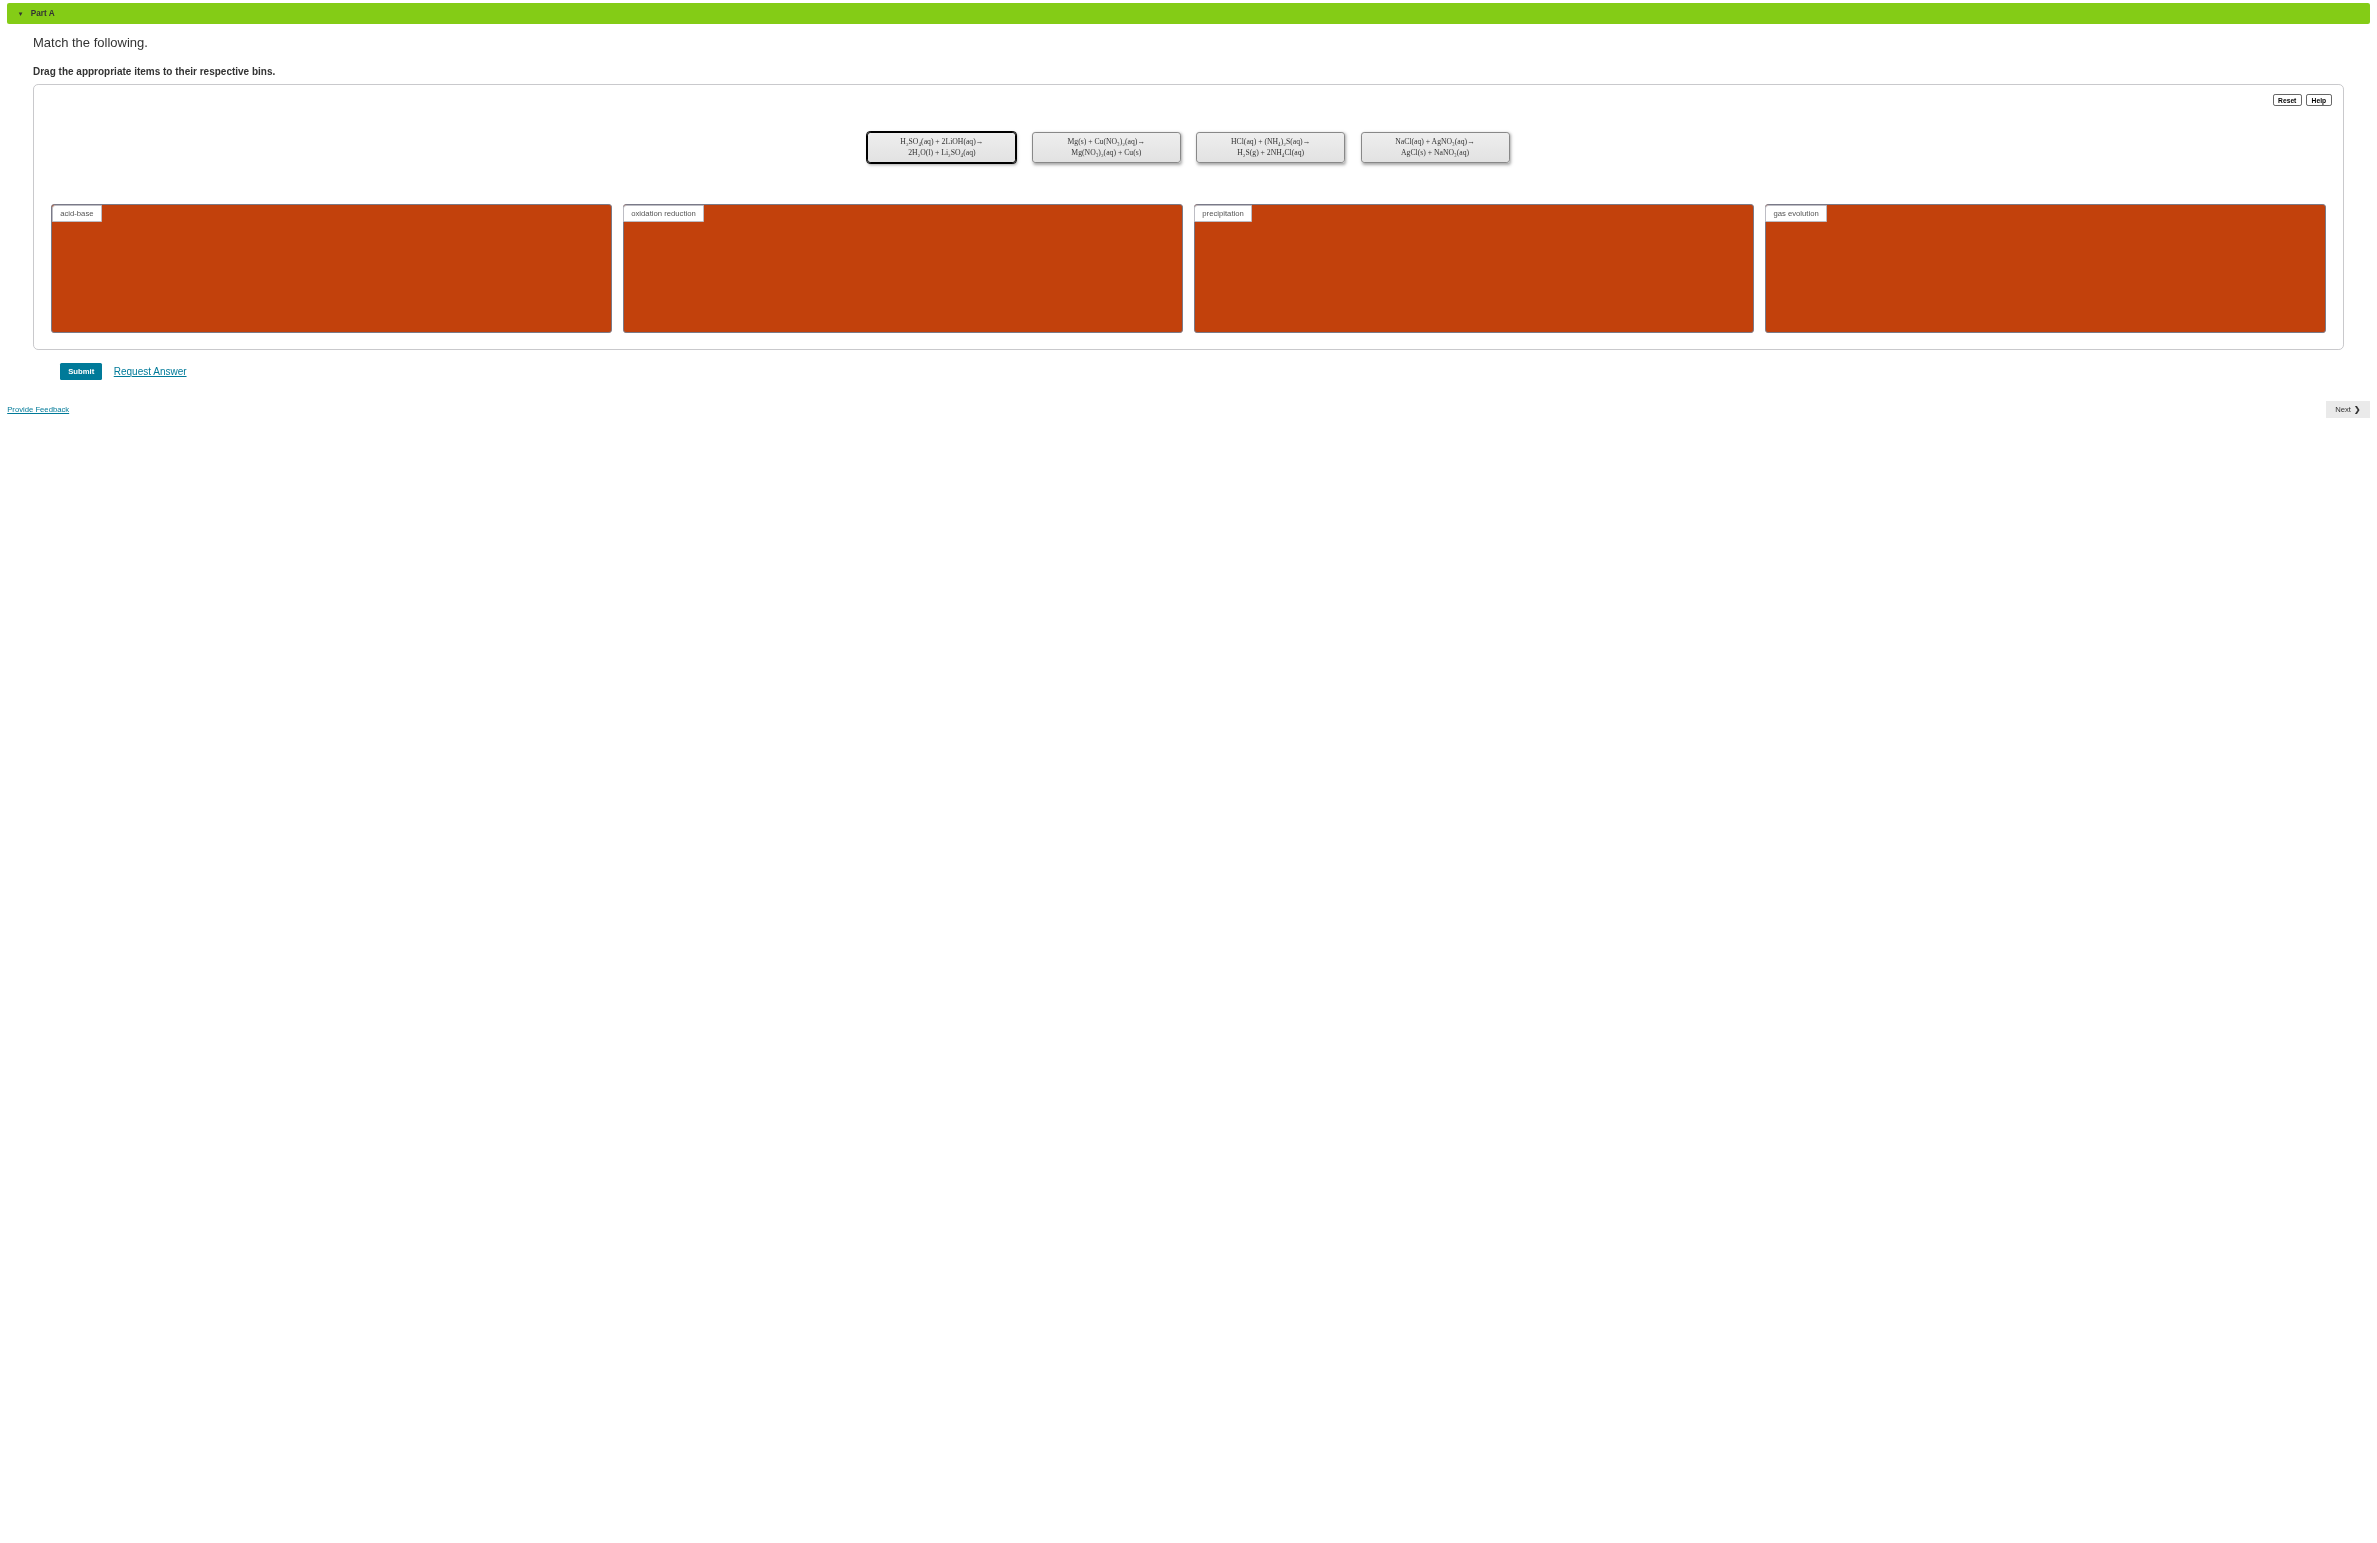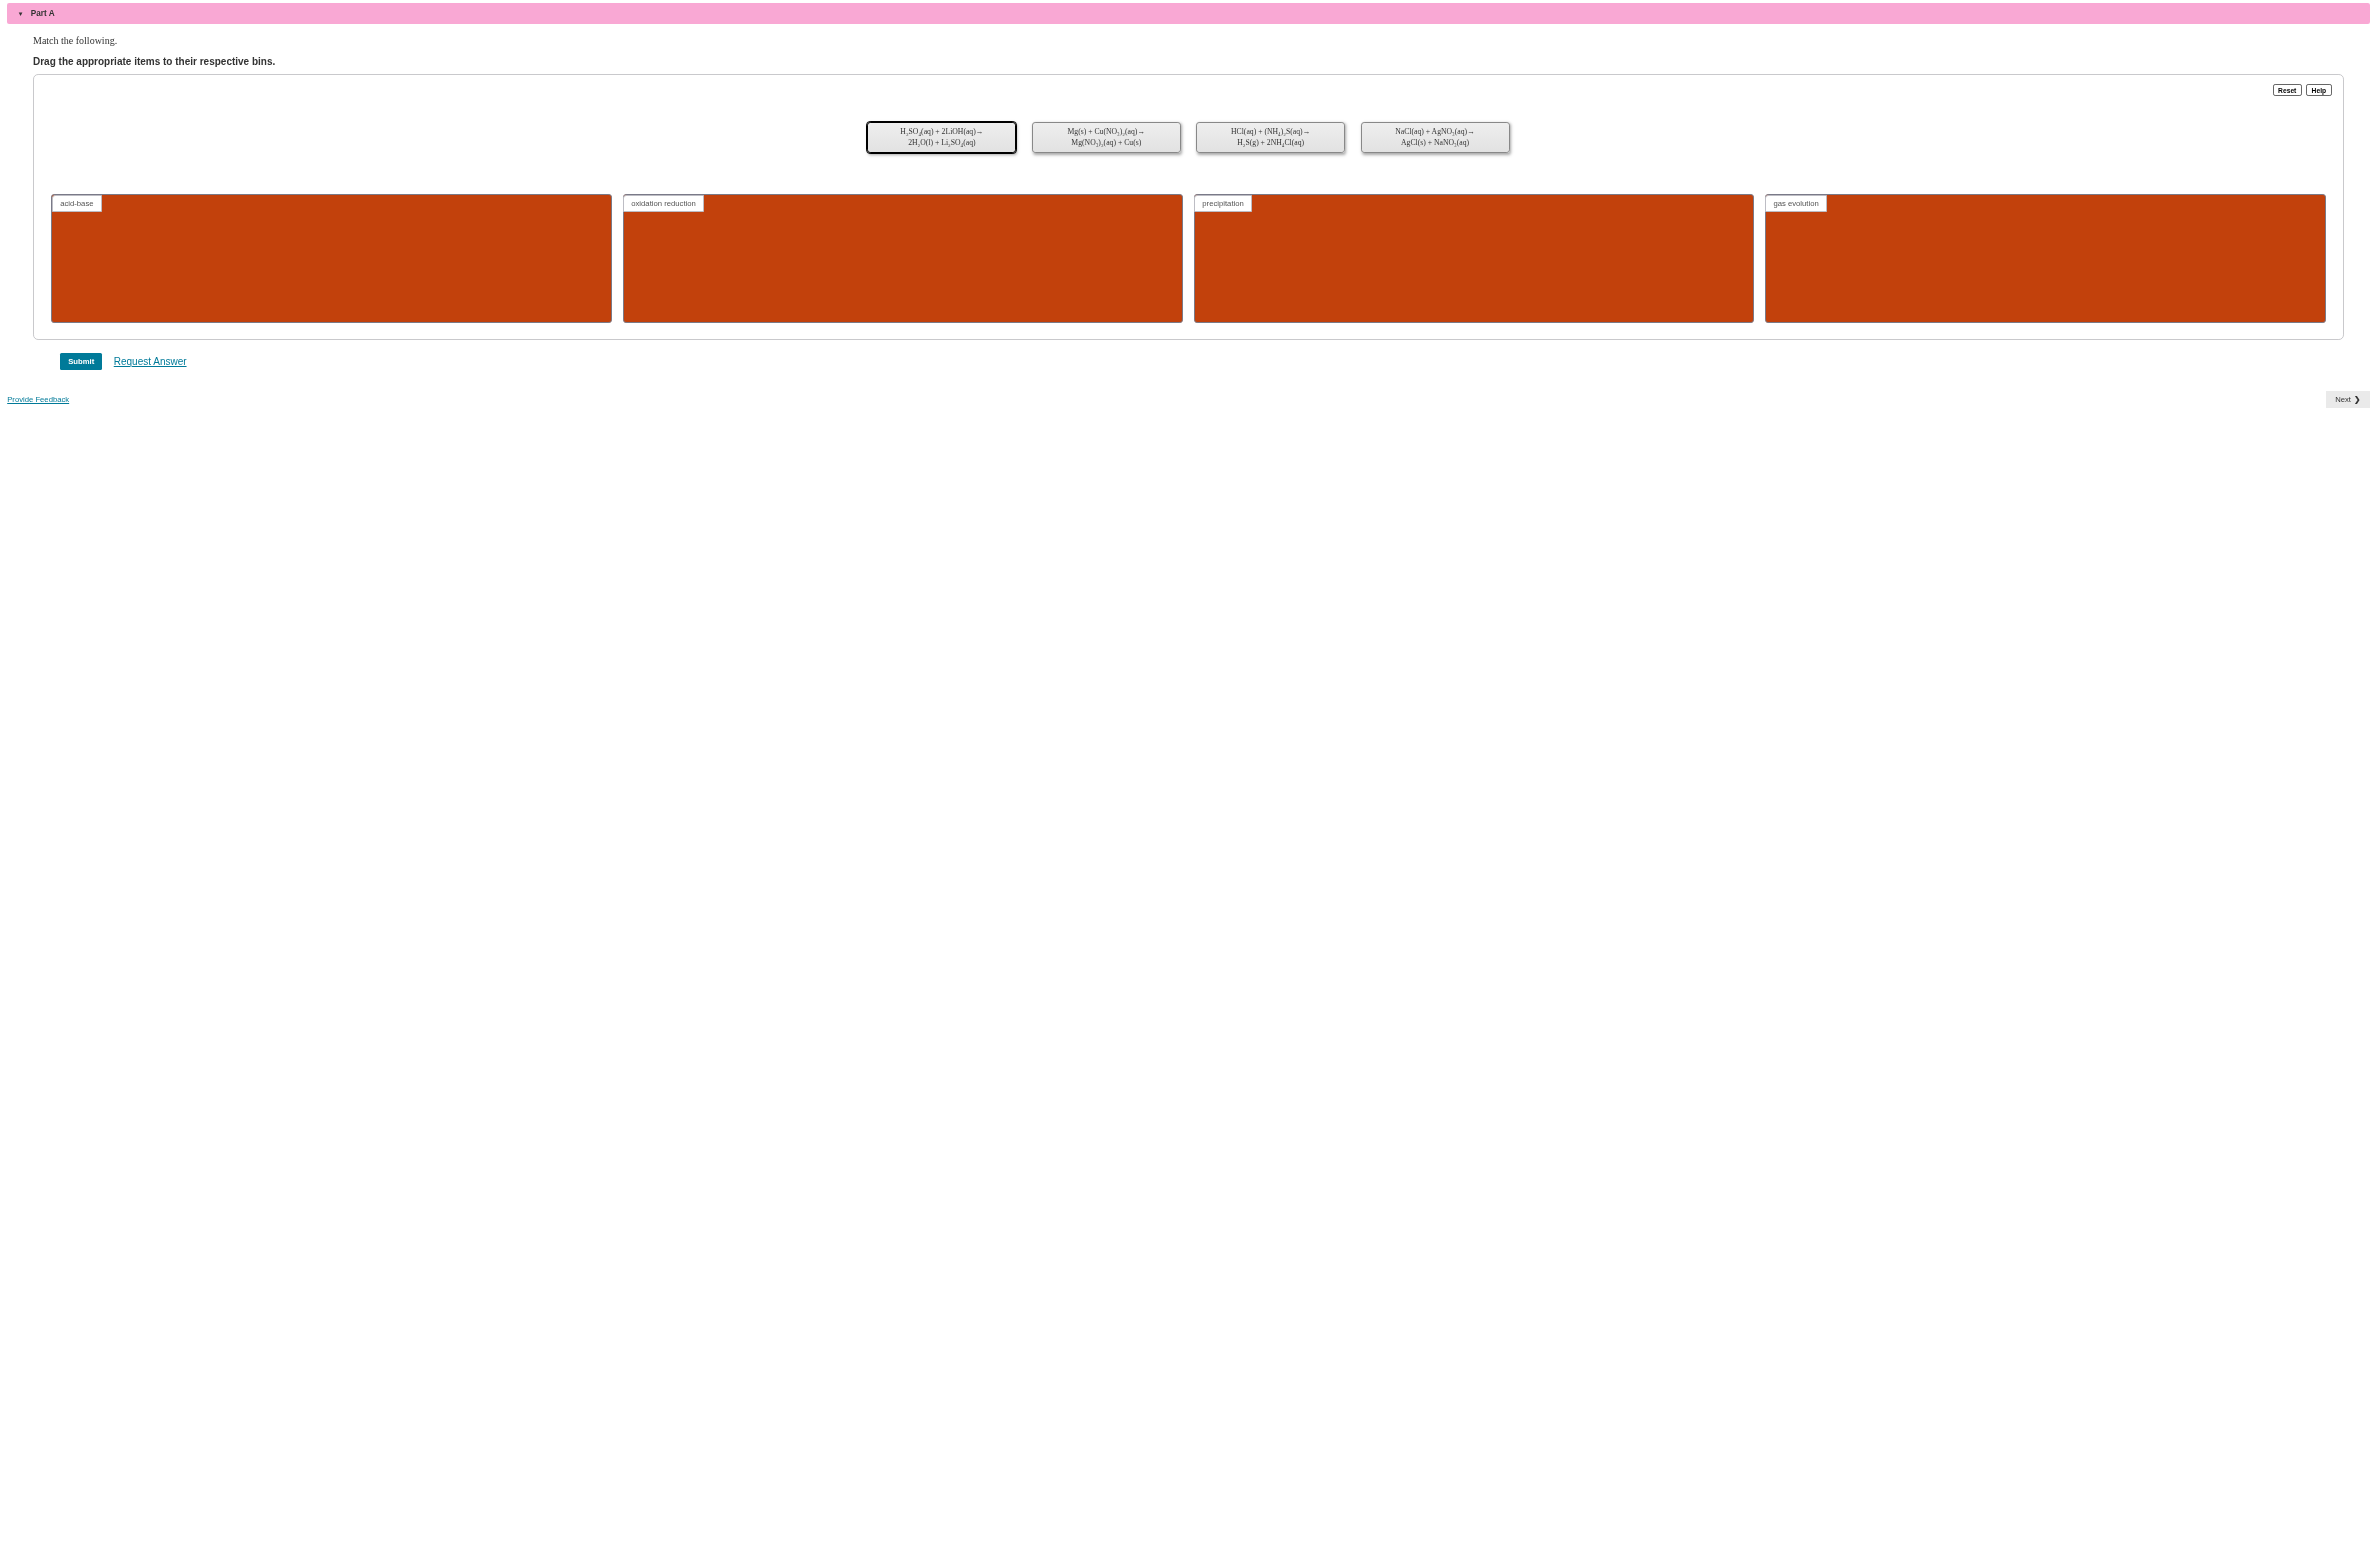--- a/index.html
+++ b/index.html
@@ -4,43 +4,42 @@
 <style>
   * { box-sizing: border-box; }
   body {
     margin: 0;
     font-family: "Helvetica Neue", Helvetica, Arial, sans-serif;
     font-size: 7.7px;
     color: #333;
     background: #fff;
   }
   .part-header {
-    background: #f9a8d4;
+    background: #84cc16;
     padding: 6.2px 10.3px;
     display: flex;
     align-items: center;
     gap: 7.2px;
     border-radius: 2.1px;
     margin: 3.1px 7.2px 0 7.2px;
   }
   .part-header .arrow {
     font-size: 6.2px;
     color: #333;
   }
   .part-header .title {
     font-weight: 700;
     font-size: 8.2px;
   }
   .content {
     padding: 10.3px 33px 5.1px 33px;
   }
   .instructions {
-    margin-bottom: 10px;
-    font-size: 10px;
-    font-family: Liberation Serif, serif;
+    margin-bottom: 16px;
+    font-size: 13px;
   }
   .instructions-bold {
     font-weight: 700;
     margin-bottom: 7.2px;
     font-size: 10px;
   }
   .workspace {
     border: 0.5px solid #c9c9cc;
     border-radius: 5.1px;
     padding: 9.3px 11.3px 15.4px 11.3px;

